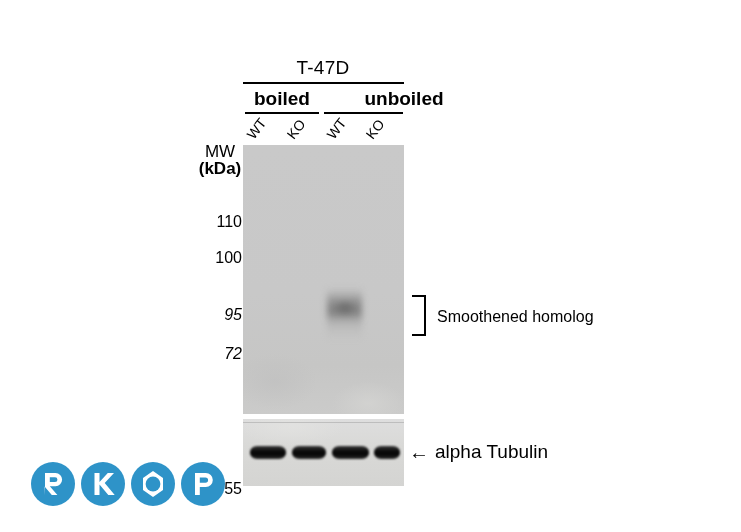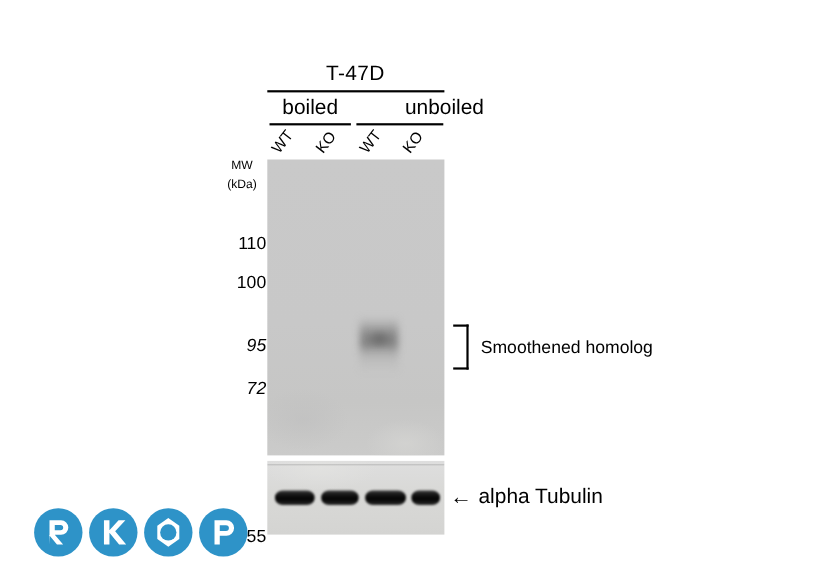--- a/index.html
+++ b/index.html
@@ -45,20 +45,21 @@
     width: 161px;
   }
 
   
   .treatment {
     position: absolute;
     top: 88px;
     font-size: 19px;
     line-height: 22px;
     text-align: center;
+    font-weight: bold;
   }
   .treatment-boiled { left: 243px; width: 78px; }
   .treatment-unboiled { left: 322px; width: 82px; margin-left: 41px; }
 
   .rule-boiled {
     left: 245px;
     top: 112px;
     width: 74px;
   }
   .rule-unboiled {
@@ -90,24 +91,24 @@
   .lane-3 { left: 332px; }
   .lane-4 { left: 371px; }
 
   
   .mw-title {
     position: absolute;
     left: 193px;
     top: 143px;
     width: 54px;
     text-align: center;
-    font-size: 11px;
+    font-size: 17px;
     line-height: 17px;
   }
-  .mw-title .l2 { display: block; }
+  .mw-title .l2 { display: block; font-weight: bold; }
 
   .mw-row {
     position: absolute;
     left: 186px;
     width: 56px;
     height: 18px;
     font-size: 16px;
     line-height: 18px;
     text-align: right;
   }

